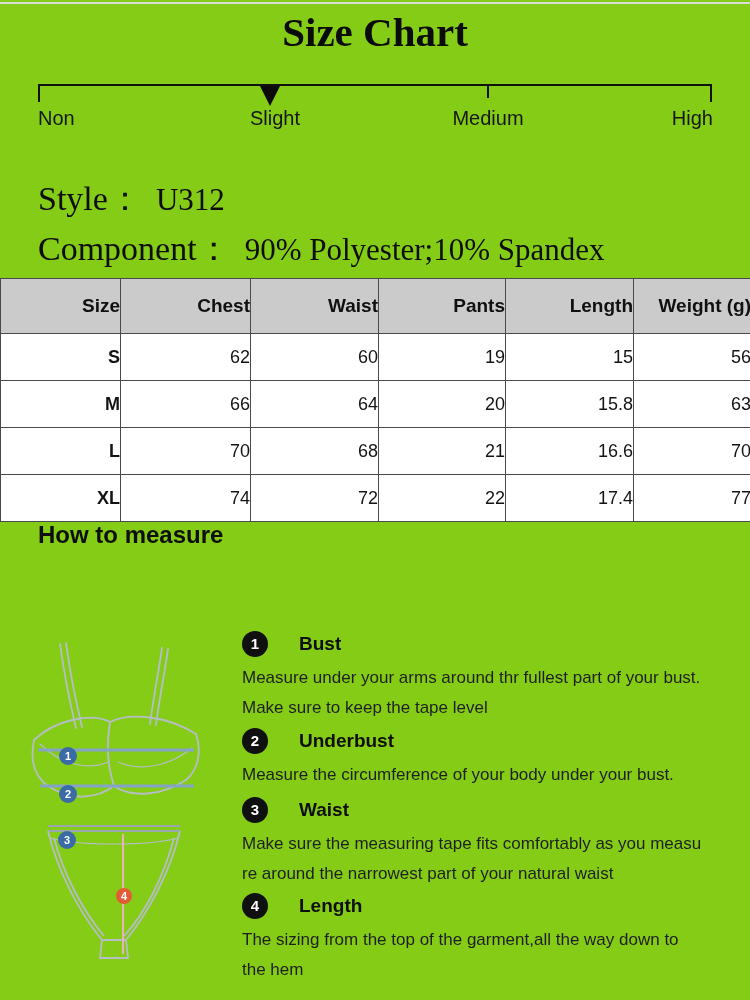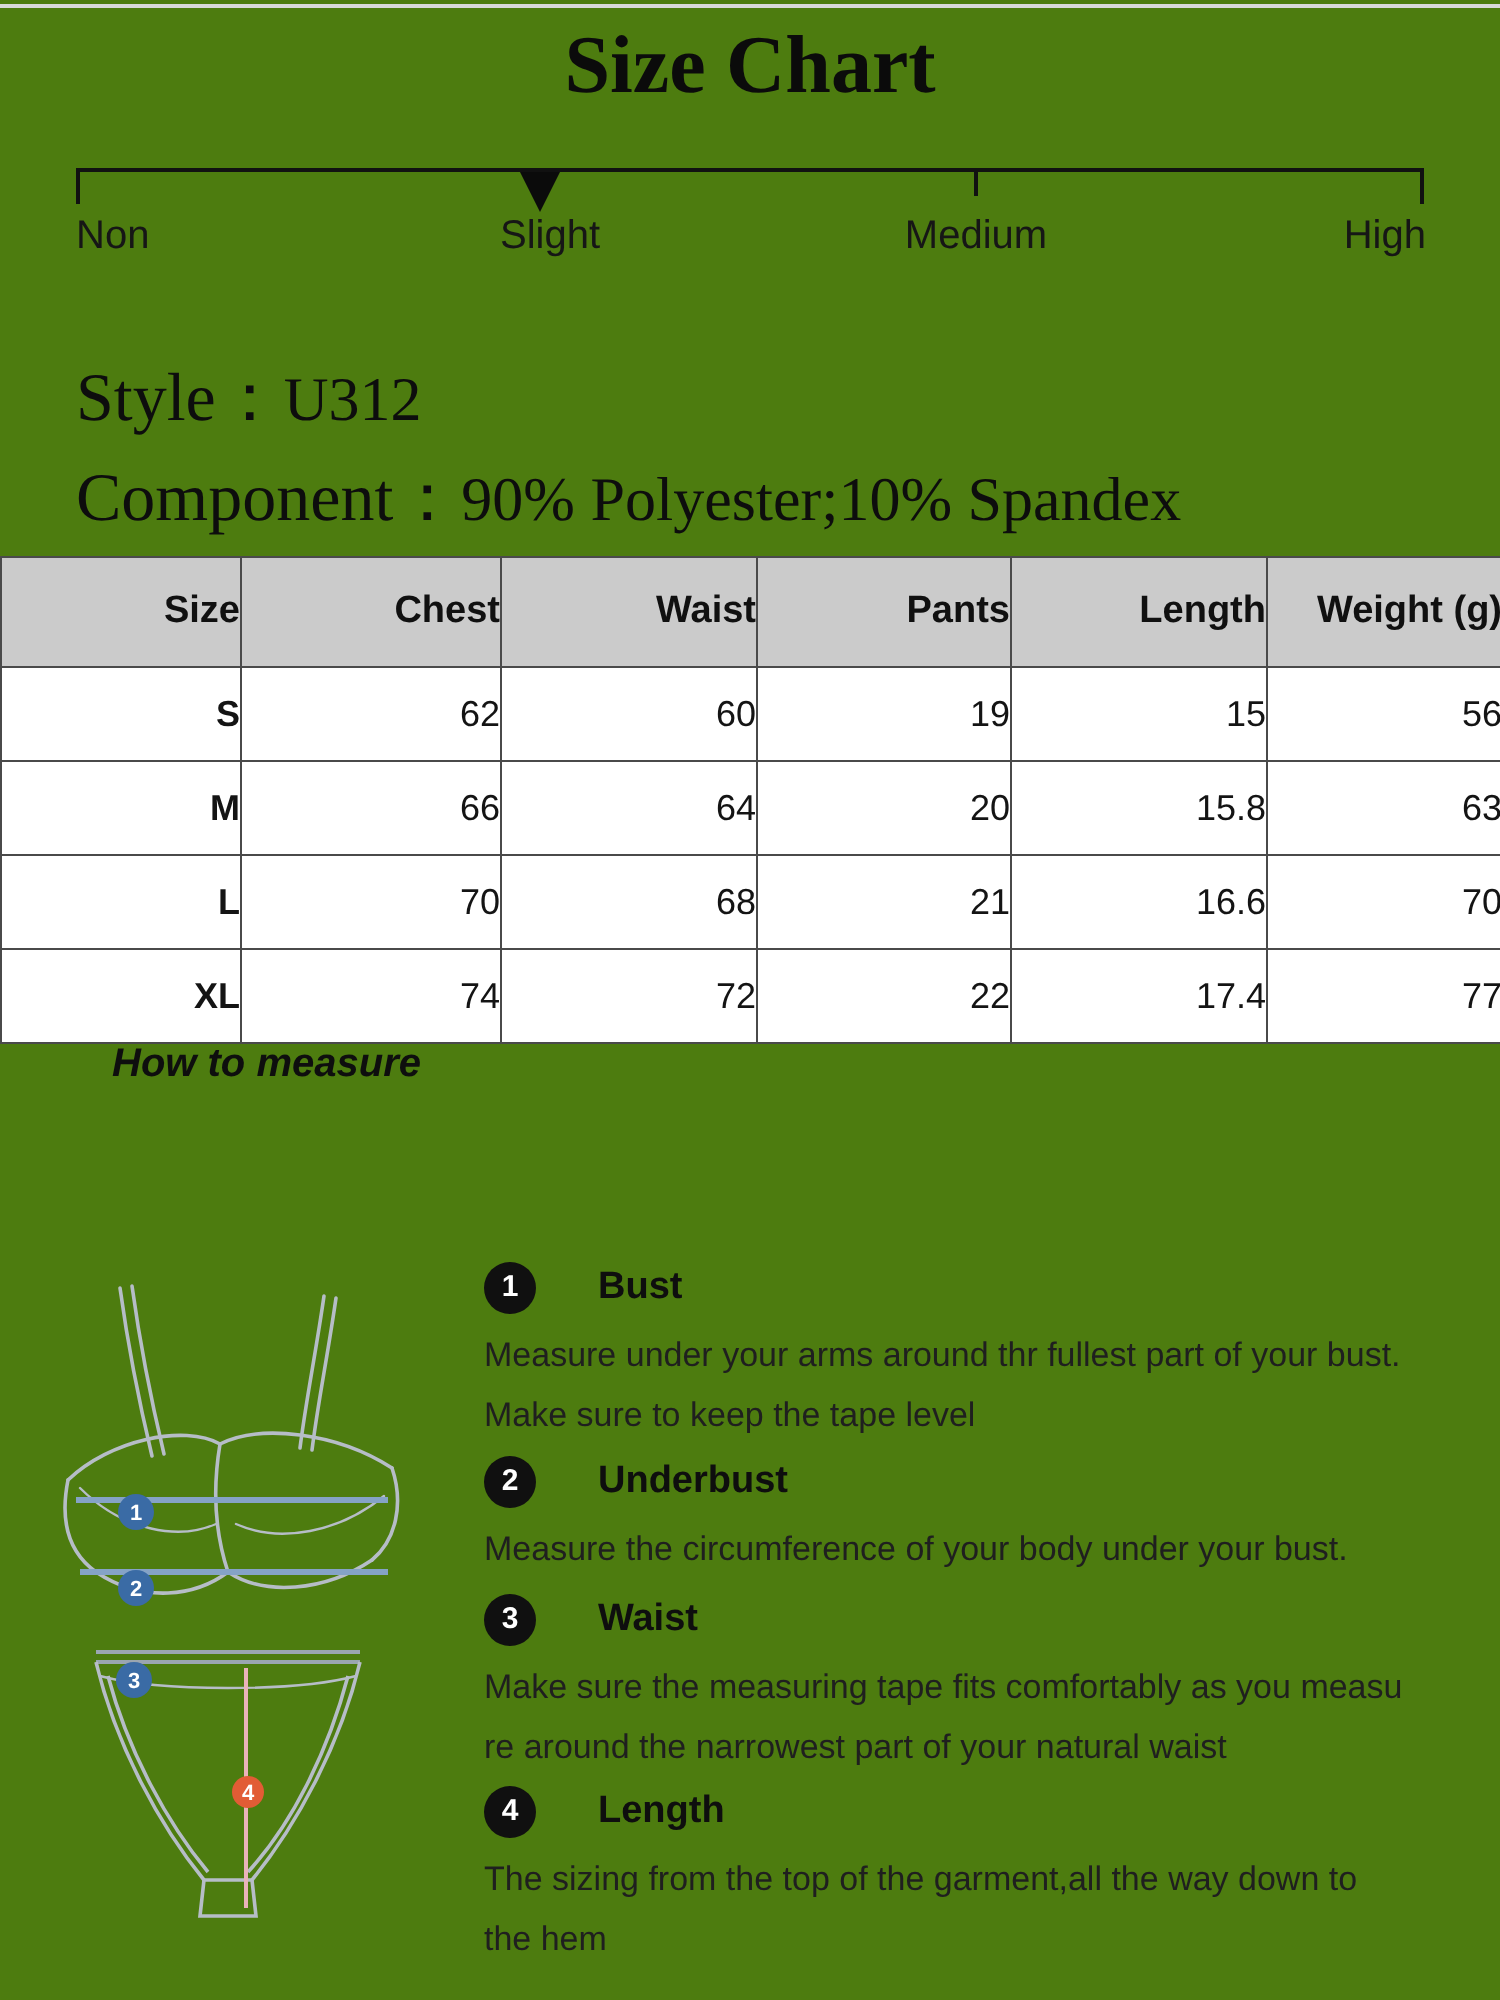--- a/index.html
+++ b/index.html
@@ -1,17 +1,17 @@
 <!DOCTYPE html>
 <html><head>
 <meta charset="utf-8">
 <style>
   html,body{margin:0;padding:0;background:#fff;}
   .page{
-    position:relative;width:750px;height:1000px;background:#4d7c0f;overflow:hidden;
+    position:relative;width:750px;height:1000px;background:#84cc16;overflow:hidden;
     font-family:"Liberation Sans",sans-serif;color:#111;
   }
   .top-hairline{position:absolute;left:0;top:2px;width:750px;height:2px;background:#d9d9d9;}
   .page-title{
     position:absolute;left:0;top:8px;width:750px;text-align:center;
     font-family:"Liberation Serif",serif;font-weight:700;font-size:41px;color:#0b0b0b;
   }
   
   .scale-line{position:absolute;left:38px;top:84px;width:674px;height:2px;background:#111;}
   .tick{position:absolute;width:2px;background:#111;}
@@ -25,33 +25,33 @@
   .scale-label{position:absolute;top:107px;font-size:20px;color:#161616;white-space:nowrap;}
   .lbl-non{left:38px;}
   .lbl-slight{left:275px;transform:translateX(-50%);}
   .lbl-medium{left:488px;transform:translateX(-50%);}
   .lbl-high{right:37px;}
   
   .prod-line{position:absolute;left:38px;font-family:"Liberation Serif",serif;color:#0d0d0d;white-space:nowrap;}
   .prod-line1{top:176px;}
   .prod-line2{top:226px;}
   .prod-label{font-size:34px;}
-  .prod-value{font-size:31px;}
+  .prod-value{font-size:31px;margin-left:14px;}
   
   .size-table{
     position:absolute;left:0;top:278px;width:751px;border-collapse:collapse;table-layout:fixed;
   }
   .size-table th,.size-table td{
     border:1px solid #4a4a4a;text-align:right;vertical-align:middle;padding:0;
   }
   .size-table thead th{background:#cbcbcb;font-weight:700;font-size:19px;height:54px;color:#101010;}
   .size-table tbody td{font-size:18px;height:46px;color:#141414;background:#fff;}
   .size-table tbody td.size-col{font-weight:700;}
   
-  .htm-heading{position:absolute;left:56px;top:521px;font-size:20px;font-weight:700;color:#0e0e0e;font-style:italic;}
+  .htm-heading{position:absolute;left:38px;top:521px;font-size:24px;font-weight:700;color:#0e0e0e;}
   .htm-note{position:absolute;left:38px;top:564px;font-size:17px;color:#1c1c1c;white-space:nowrap;}
   
   .diagram{position:absolute;left:10px;top:628px;width:220px;height:360px;}
   
   .mi{position:absolute;left:242px;width:508px;}
   .mi-1{top:630px;} .mi-2{top:727px;} .mi-3{top:796px;} .mi-4{top:892px;}
   .mi-head{display:flex;align-items:center;gap:31px;margin-bottom:6px;height:27px;}
   .badge{
     width:26px;height:26px;border-radius:50%;background:#101010;color:#fff;flex:0 0 26px;
     display:flex;align-items:center;justify-content:center;font-size:15px;font-weight:700;

